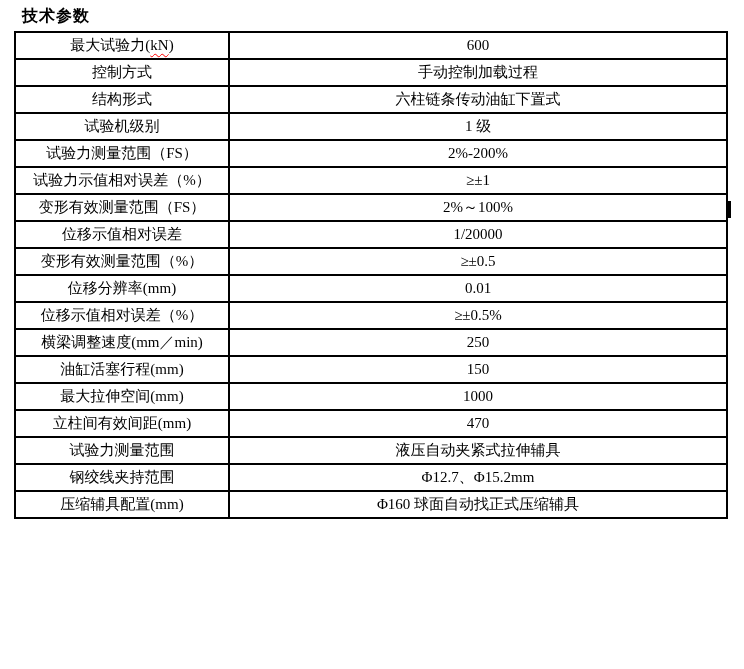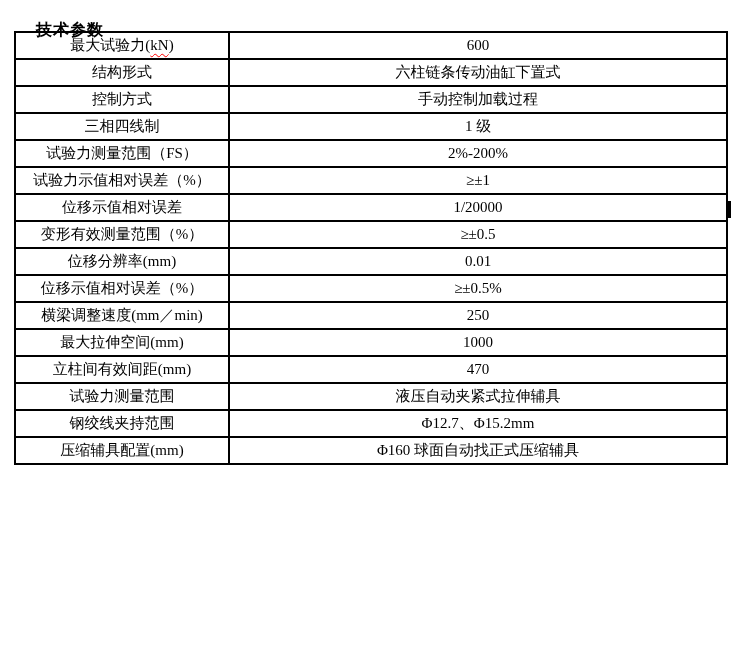--- a/index.html
+++ b/index.html
@@ -12,21 +12,21 @@
     font-family: "Liberation Serif", "DejaVu Serif", serif;
     color: #000000;
   }
   .page-title {
     position: absolute;
     left: 20px;
     top: 4px;
     font-size: 16px;
     font-weight: bold;
     letter-spacing: 1px;
-    margin: 16px;
+    margin: 2px;
   }
   table.spec-table {
     position: absolute;
     left: 14px;
     top: 31px;
     width: 712px;
     border-collapse: collapse;
     table-layout: fixed;
   }
   table.spec-table td {
@@ -67,58 +67,66 @@
   <colgroup>
     <col class="c-label">
     <col class="c-value">
   </colgroup>
   <tbody>
     <tr>
       <td><span>最大试验力(</span><span class="spell-underline">kN</span><span>)</span></td>
       <td>600</td>
     </tr>
     <tr>
+      <td>控制方式</td>
+      <td>手动控制加载过程</td>
+    </tr>
+    <tr>
       <td>结构形式</td>
       <td>六柱链条传动油缸下置式</td>
     </tr>
     <tr>
-      <td>控制方式</td>
-      <td>手动控制加载过程</td>
-    </tr>
-    <tr>
-      <td>三相四线制</td>
+      <td>试验机级别</td>
       <td>1 级</td>
     </tr>
     <tr>
       <td>试验力测量范围（FS）</td>
       <td>2%-200%</td>
     </tr>
     <tr>
       <td>试验力示值相对误差（%）</td>
       <td>≥±1</td>
+    </tr>
+    <tr>
+      <td>变形有效测量范围（FS）</td>
+      <td>2%～100%</td>
     </tr>
     <tr>
       <td>位移示值相对误差</td>
       <td>1/20000</td>
     </tr>
     <tr>
       <td>变形有效测量范围（%）</td>
       <td>≥±0.5</td>
     </tr>
     <tr>
       <td>位移分辨率(mm)</td>
       <td>0.01</td>
     </tr>
     <tr>
       <td>位移示值相对误差（%）</td>
       <td>≥±0.5%</td>
     </tr>
     <tr>
       <td>横梁调整速度(mm／min)</td>
       <td>250</td>
+    </tr>
+    <tr>
+      <td>油缸活塞行程(mm)</td>
+      <td>150</td>
     </tr>
     <tr>
       <td>最大拉伸空间(mm)</td>
       <td>1000</td>
     </tr>
     <tr>
       <td>立柱间有效间距(mm)</td>
       <td>470</td>
     </tr>
     <tr>

